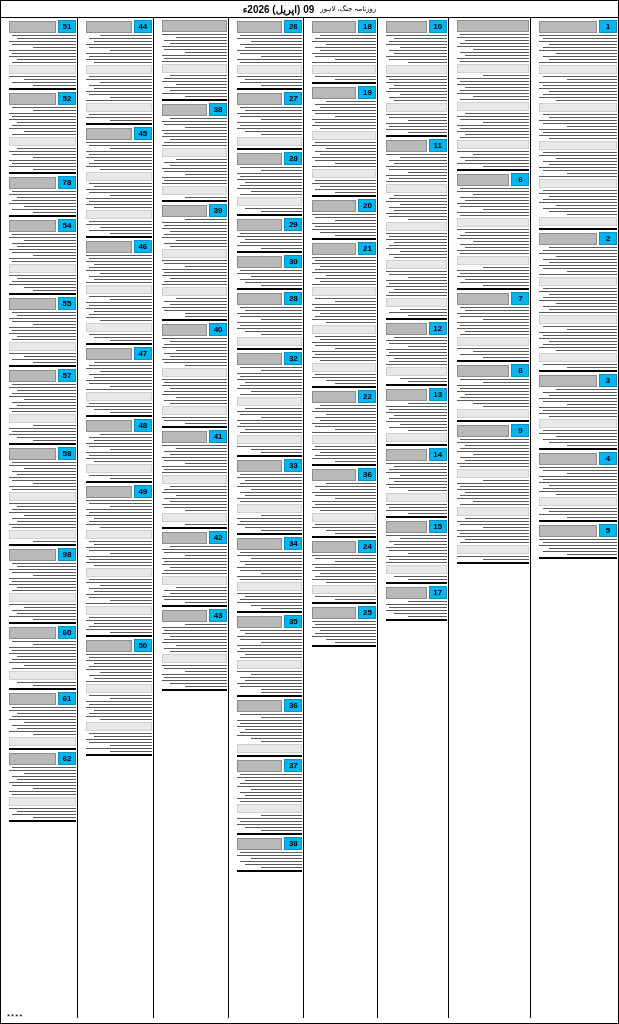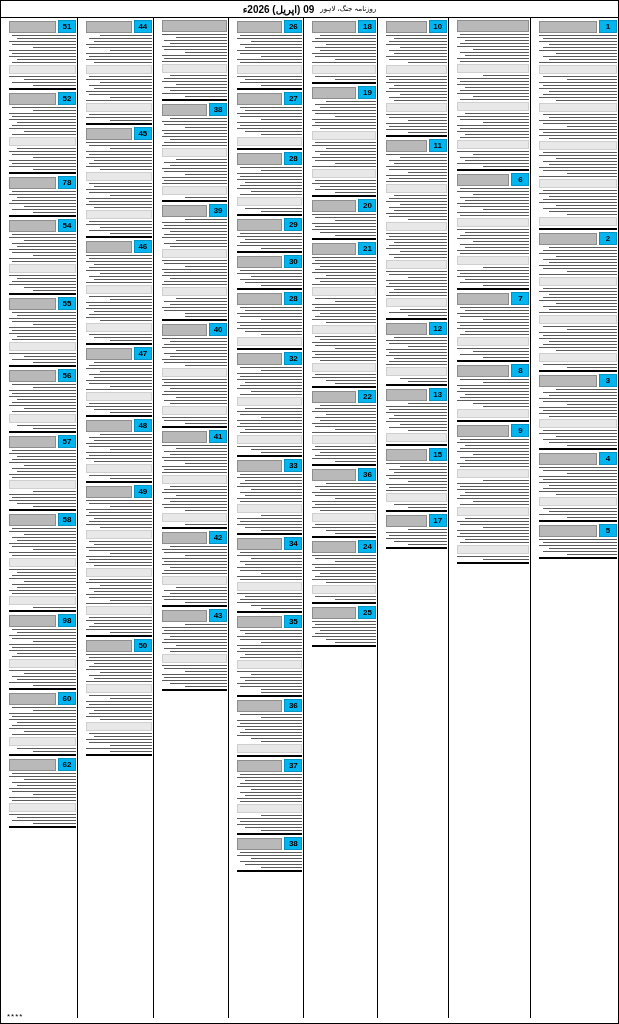--- a/index.html
+++ b/index.html
@@ -579,20 +579,44 @@
             <div class="ln s1"></div>
             <div class="ln s4"></div>
             <div class="ln s2"></div>
             <div class="ln s5"></div>
             <div class="hl"></div>
           </div>
           <div class="colrule"></div>
         </div>
         <div class="art">
           <div class="numhead">
+            <div class="numbox">14</div>
+            <div class="titlebar"></div>
+          </div>
+          <div class="tx">
+            <div class="ln s1"></div>
+            <div class="ln s3"></div>
+            <div class="ln s2"></div>
+            <div class="ln s1"></div>
+            <div class="ln s4"></div>
+            <div class="ln s2"></div>
+            <div class="ln s3"></div>
+            <div class="ln s1"></div>
+            <div class="ln s2"></div>
+            <div class="ln s5"></div>
+            <div class="hl"></div>
+            <div class="ln s1"></div>
+            <div class="ln s2"></div>
+            <div class="ln s1"></div>
+            <div class="ln s5"></div>
+          </div>
+          <div class="colrule"></div>
+        </div>
+        <div class="art">
+          <div class="numhead">
             <div class="numbox">15</div>
             <div class="titlebar"></div>
           </div>
           <div class="tx">
             <div class="ln s1"></div>
             <div class="ln s4"></div>
             <div class="ln s2"></div>
             <div class="ln s3"></div>
             <div class="ln s1"></div>
             <div class="ln s2"></div>
@@ -1685,42 +1709,20 @@
             <div class="hl"></div>
             <div class="ln s1"></div>
             <div class="ln s4"></div>
             <div class="ln s2"></div>
             <div class="ln s5"></div>
           </div>
           <div class="colrule"></div>
         </div>
         <div class="art">
           <div class="numhead">
-            <div class="numbox">56</div>
-            <div class="titlebar"></div>
-          </div>
-          <div class="tx">
-            <div class="ln s2"></div>
-            <div class="ln s5"></div>
-            <div class="ln s1"></div>
-            <div class="ln s2"></div>
-            <div class="ln s1"></div>
-            <div class="ln s3"></div>
-            <div class="ln s2"></div>
-            <div class="ln s1"></div>
-            <div class="ln s4"></div>
-            <div class="ln s2"></div>
-            <div class="hl"></div>
-            <div class="ln s3"></div>
-            <div class="ln s5"></div>
-          </div>
-          <div class="colrule"></div>
-        </div>
-        <div class="art">
-          <div class="numhead">
             <div class="numbox">57</div>
             <div class="titlebar"></div>
           </div>
           <div class="tx">
             <div class="ln s2"></div>
             <div class="ln s1"></div>
             <div class="ln s3"></div>
             <div class="ln s2"></div>
             <div class="ln s1"></div>
             <div class="ln s4"></div>
@@ -1807,20 +1809,40 @@
             <div class="ln s2"></div>
             <div class="ln s1"></div>
             <div class="ln s3"></div>
             <div class="ln s2"></div>
             <div class="ln s1"></div>
             <div class="ln s4"></div>
             <div class="ln s2"></div>
             <div class="hl"></div>
             <div class="ln s3"></div>
             <div class="ln s5"></div>
+          </div>
+          <div class="colrule"></div>
+        </div>
+        <div class="art">
+          <div class="numhead">
+            <div class="numbox">61</div>
+            <div class="titlebar"></div>
+          </div>
+          <div class="tx">
+            <div class="ln s2"></div>
+            <div class="ln s1"></div>
+            <div class="ln s3"></div>
+            <div class="ln s2"></div>
+            <div class="ln s1"></div>
+            <div class="ln s4"></div>
+            <div class="ln s2"></div>
+            <div class="ln s3"></div>
+            <div class="ln s1"></div>
+            <div class="ln s5"></div>
+            <div class="hl"></div>
           </div>
           <div class="colrule"></div>
         </div>
         <div class="art">
           <div class="numhead">
             <div class="numbox">62</div>
             <div class="titlebar"></div>
           </div>
           <div class="tx">
             <div class="ln s2"></div>

